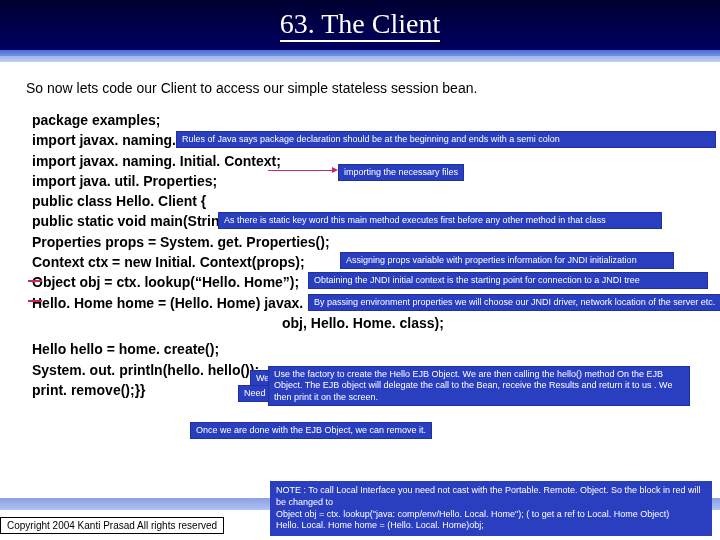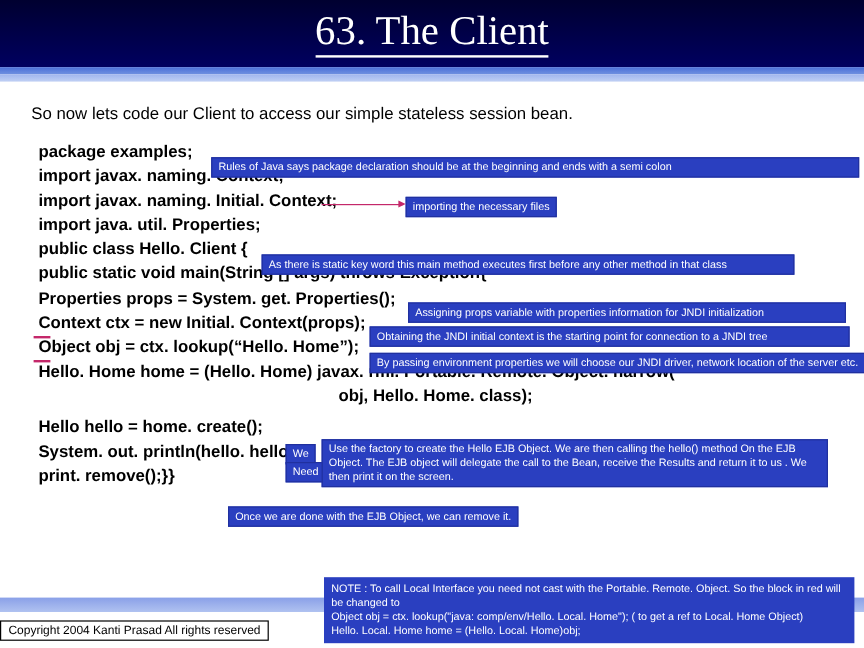--- a/index.html
+++ b/index.html
@@ -1,17 +1,17 @@
 <!DOCTYPE html>
 <html><head>
 <meta charset="utf-8">
 <style>
   * { margin: 0; padding: 0; box-sizing: border-box; }
   body { width: 720px; height: 540px; font-family: Arial, sans-serif; background: #fff; position: relative; overflow: hidden; }
-  .titlebar { background: linear-gradient(#000030, #000060); color: #fff; text-align: center; font-size: 34px; padding: 8px 12px 10px; font-family: "Times New Roman", serif; }
+  .titlebar { background: linear-gradient(#000030, #000060); color: #fff; text-align: center; font-size: 28px; padding: 8px 12px 10px; font-family: "Times New Roman", serif; }
   .titlebar span { border-bottom: 2px solid #fff; padding-bottom: 1px; }
   .band1 { height: 6px; background: linear-gradient(#4a6fd8, #7090e0); }
   .band2 { height: 6px; background: linear-gradient(#a0b5ee, #c0d0f4); }
   .content { position: relative; padding: 10px 24px 0 32px; font-size: 13px; color: #000; }
   .intro { font-size: 14px; margin: 8px 0 14px -6px; }
   .codeline { line-height: 1.45; font-size: 14px; position: relative; }
   .codeline b { font-weight: bold; }
   .ann { position: absolute; background: #2a3fc0; color: #fff; font-size: 9px; padding: 2px 5px; line-height: 1.25; border: 1px solid #20309f; }
   .footband { position: absolute; left: 0; right: 0; bottom: 30px; height: 12px; background: linear-gradient(#8aa0e8, #b0c2f0); }
   .copyright { position: absolute; left: 0; bottom: 6px; background: #fff; border: 1px solid #000; font-size: 10px; padding: 2px 6px; }
@@ -42,24 +42,24 @@
   <div class="codeline" style="padding-left:250px"><b>obj, Hello. Home. class);</b></div>
   <div style="height:6px"></div>
   <div class="codeline"><b>Hello hello = home. create();</b></div>
   <div class="codeline"><b>System. out. println(hello. hello());</b></div>
   <div class="codeline"><b>print. remove();}}</b></div>
 </div>
 
 <div class="ann" style="left:176px; top:131px; width:540px">Rules of Java says package declaration  should be  at the beginning and ends with a semi colon</div>
 <div class="ann" style="left:338px; top:164px">importing the necessary files</div>
 <div class="ann" style="left:218px; top:212px; width:444px">As there is static key word this main method executes first before any other method in that class</div>
-<div class="ann" style="left:340px; top:252px; width:365px">Assigning props variable with properties information for JNDI initialization</div>
+<div class="ann" style="left:340px; top:252px; width:334px">Assigning props variable with properties information for JNDI initialization</div>
 <div class="ann" style="left:308px; top:272px; width:400px">Obtaining the JNDI initial context is the starting point for connection to a JNDI tree</div>
 <div class="ann" style="left:308px; top:294px; width:444px">By passing environment  properties we will choose our JNDI  driver, network location of the server  etc.</div>
-<div class="ann" style="left:238px; top:370px">We</div>
+<div class="ann" style="left:250px; top:370px">We</div>
 <div class="ann" style="left:238px; top:385px">Need</div>
 <div class="ann" style="left:268px; top:366px; width:422px">Use the factory to create the Hello EJB Object. We are then calling the hello() method On the EJB Object. The EJB object will delegate the call to the Bean, receive the Results and  return it to us . We then print it on the screen.</div>
 <div class="ann" style="left:190px; top:422px">Once we are done with the EJB Object, we can remove it.</div>
 
 <div class="arrow" style="left:268px; top:170px; width:68px"></div>
 <div class="pointer" style="left:332px; top:167px"></div>
 <div class="arrow" style="left:28px; top:280px; width:14px; border-top:2px solid #c4286a"></div>
 <div class="arrow" style="left:28px; top:300px; width:14px; border-top:2px solid #c4286a"></div>
 
 <div class="footband"></div>

